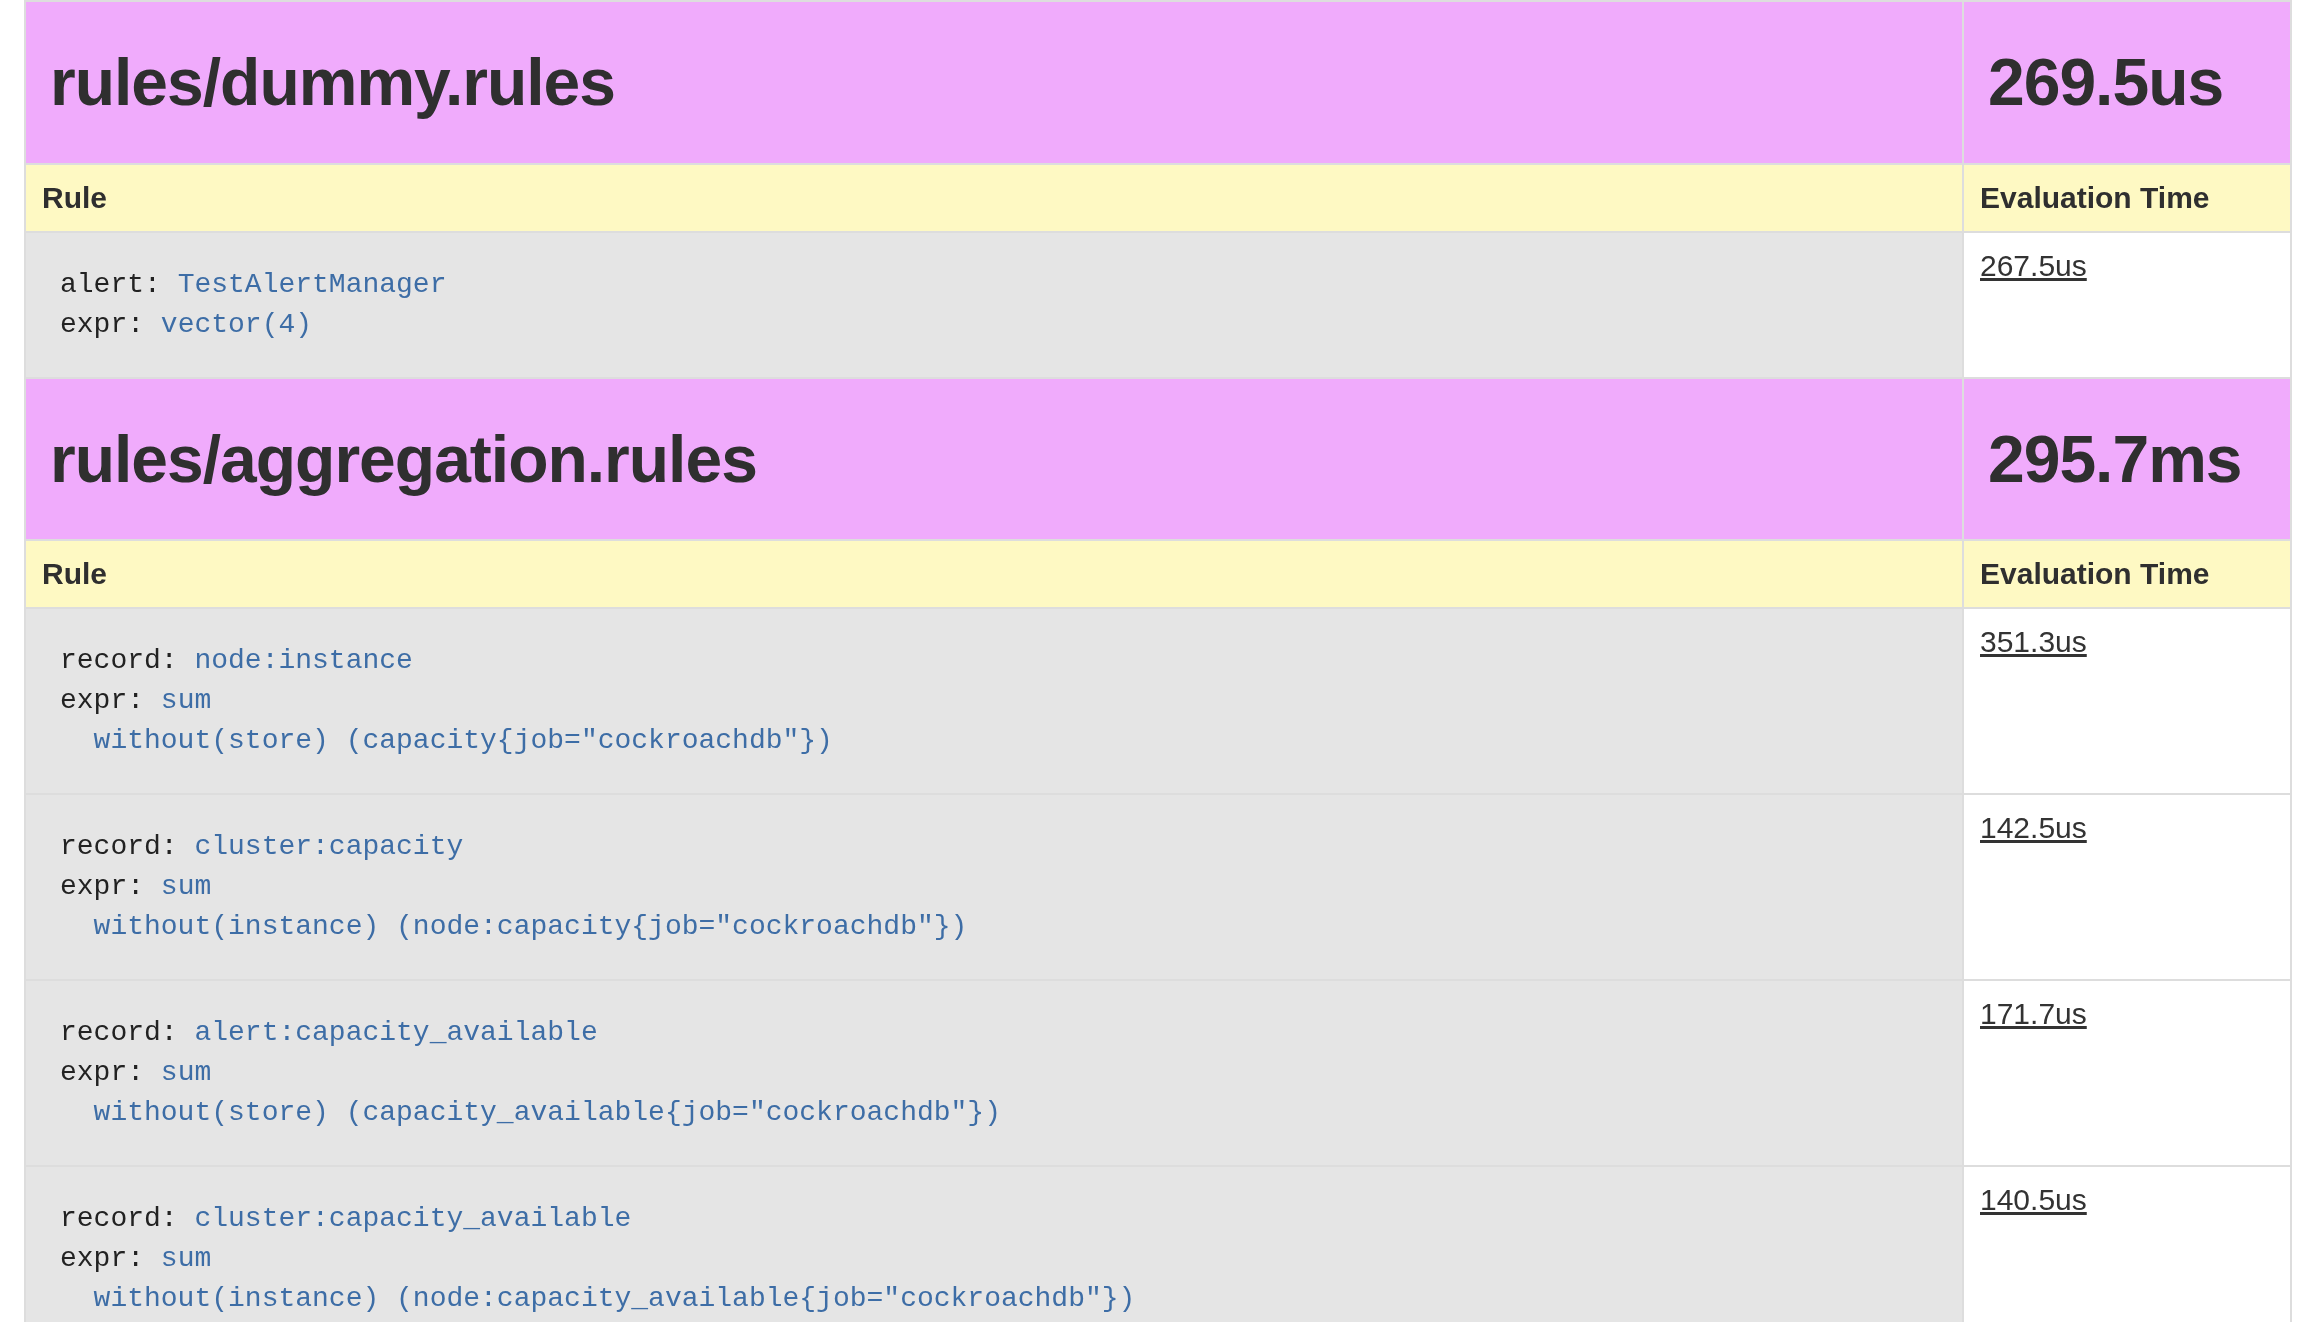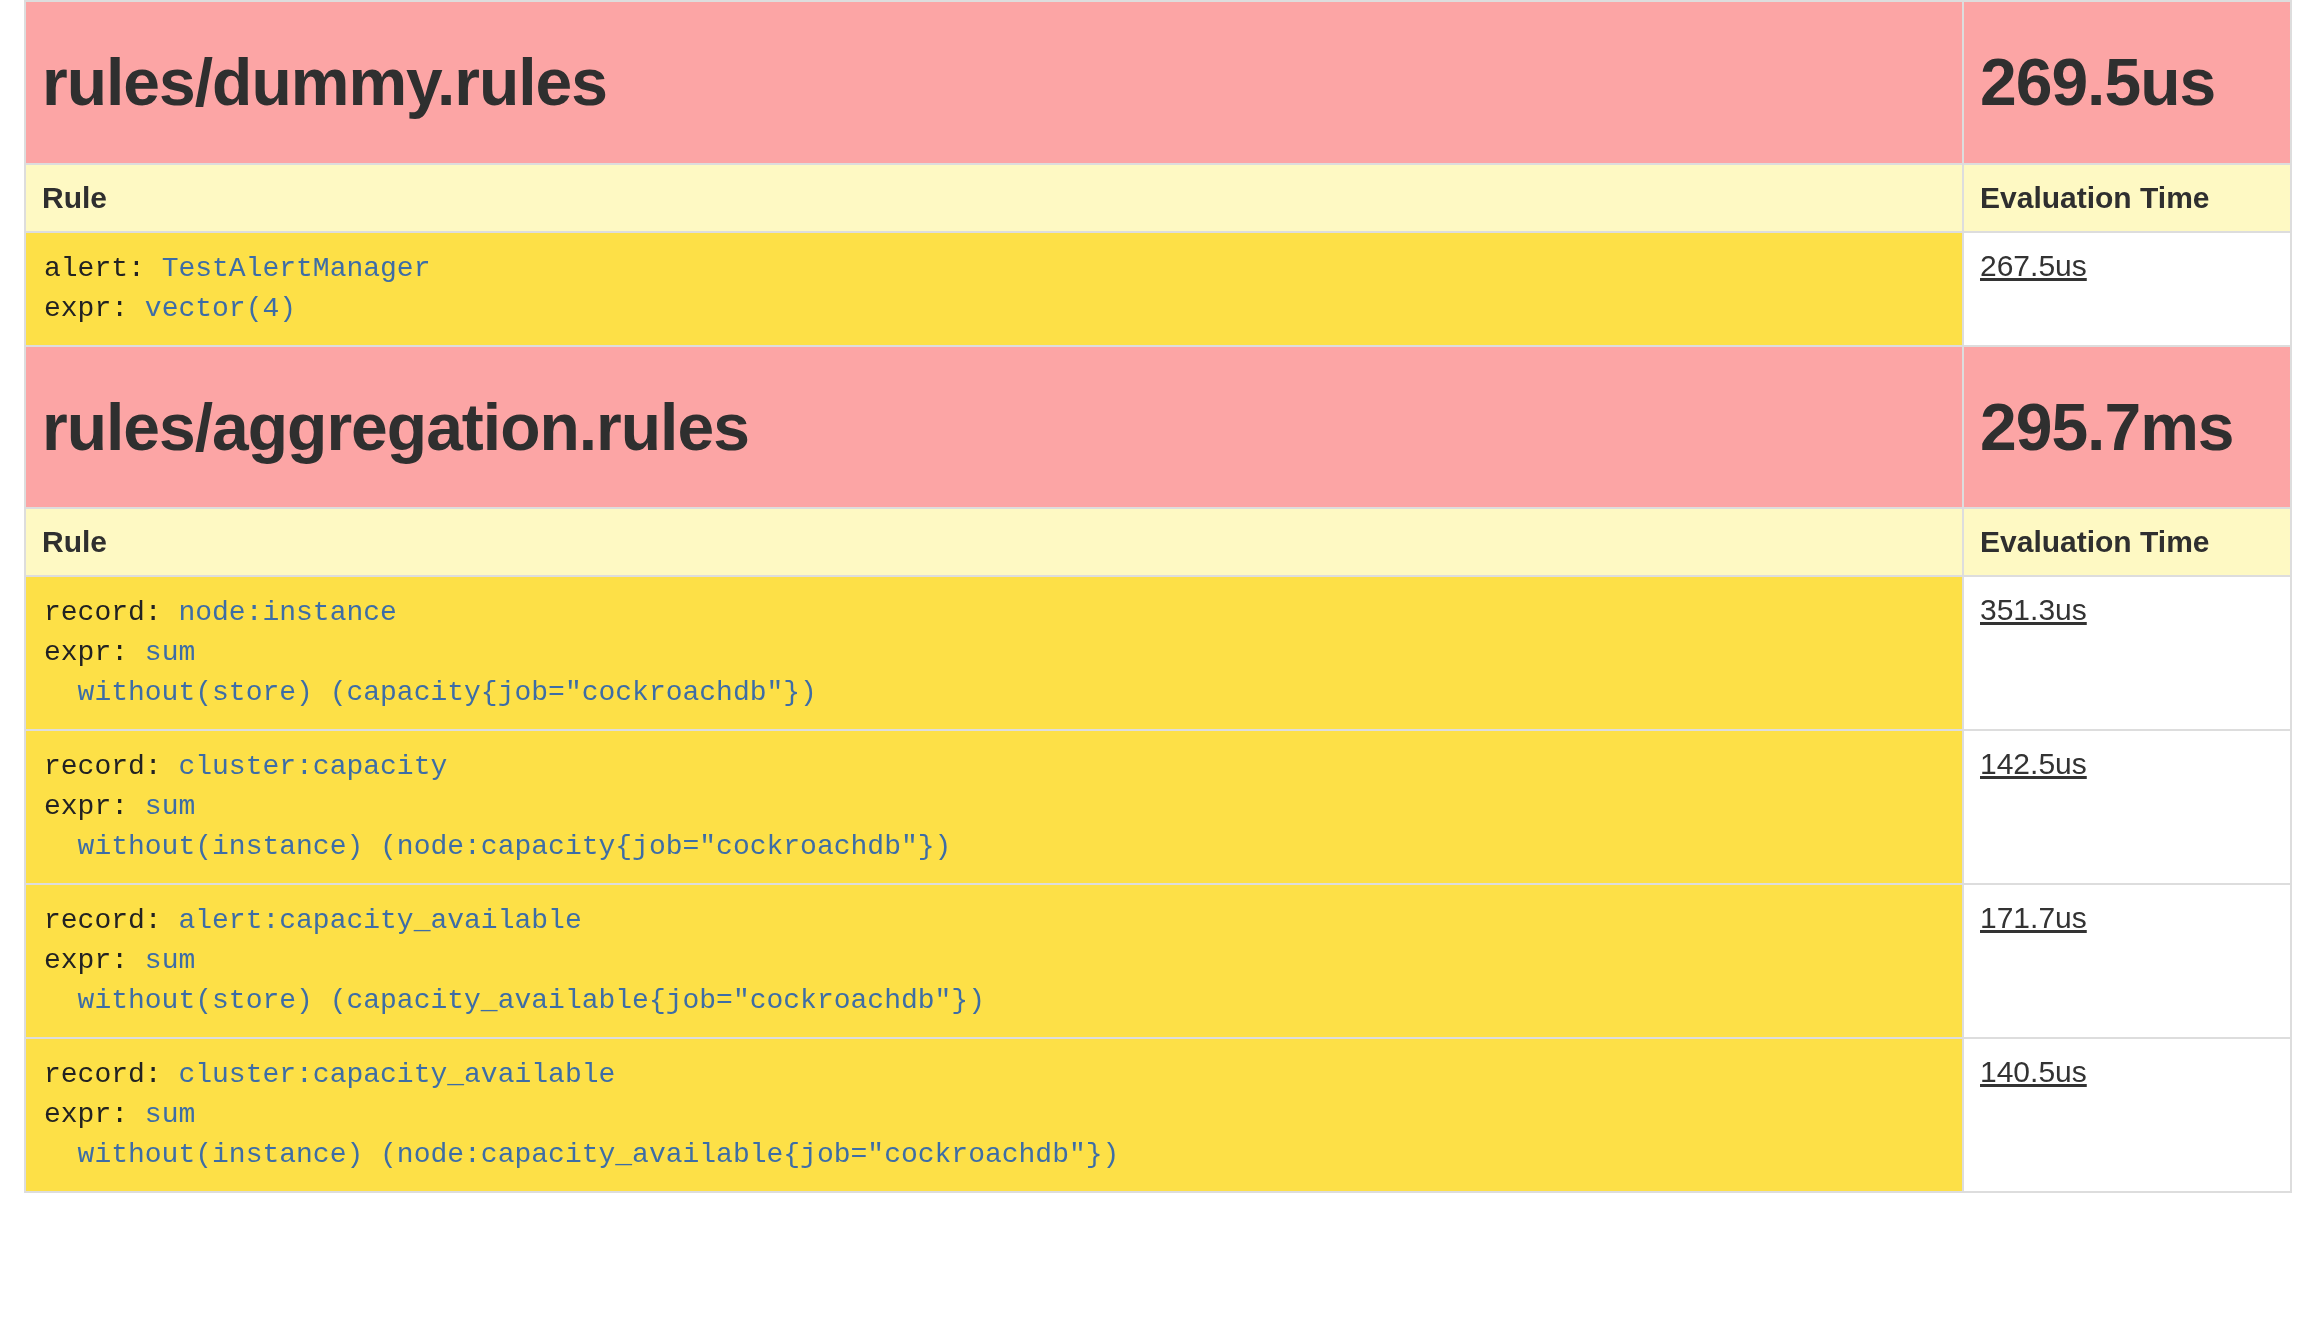--- a/index.html
+++ b/index.html
@@ -29,41 +29,41 @@
   }
   col.rule-col { width: auto; }
   col.time-col { width: 328px; }
   td, th {
     border: 2px solid #dddddd;
     vertical-align: top;
     text-align: left;
     box-sizing: border-box;
   }
   .group-cell {
-    padding: 44px 16px;
-    background: #fca5a5;
+    padding: 44px 24px;
+    background: #f0abfc;
   }
   .group-heading {
     font-size: 66px;
     line-height: 1.1;
     font-weight: 700;
     letter-spacing: -1px;
     color: #2f2f2f;
     margin: 0;
   }
   th.col-header {
     font-size: 30px;
     font-weight: 700;
     color: #2f2f2f;
     padding: 16px;
     background: #fef9c3;
   }
   td.rule-cell {
-    background: #fde047;
-    padding: 0;
+    background: #e5e5e5;
+    padding: 16px;
   }
   pre.rule-code {
     margin: 0;
     padding: 16px 18px;
     font-family: "Liberation Mono", "DejaVu Sans Mono", monospace;
     font-size: 28px;
     line-height: 40px;
     color: #222222;
     white-space: pre;
   }

